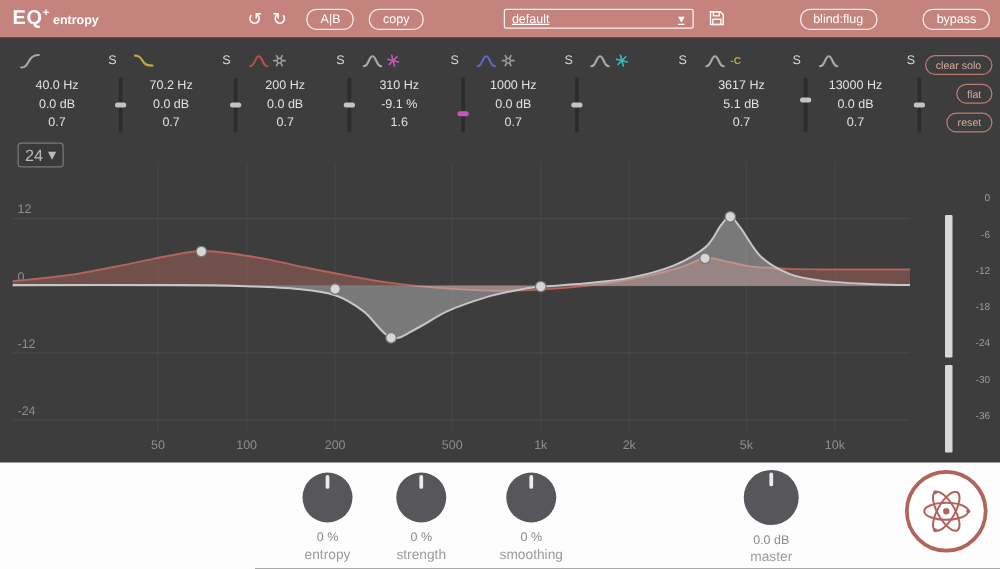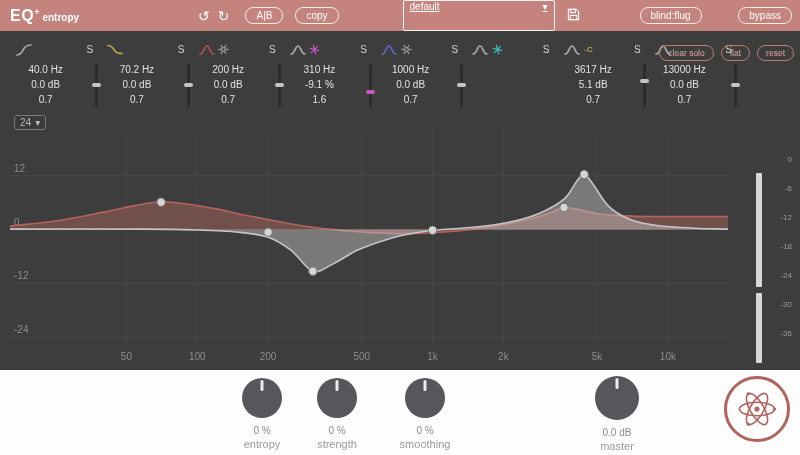--- a/index.html
+++ b/index.html
@@ -15,22 +15,22 @@
   .logo { margin-left: 10px; width: 148px; color: #fff; display: flex; align-items: baseline; }
   .logo-eq { font-size: 16px; font-weight: bold; letter-spacing: .5px; }
   .logo-plus { font-size: 9px; position: relative; top: -6px; font-weight: bold; }
   .logo-sub { font-size: 10px; font-weight: bold; margin-left: 3px; }
   .icon-btn { background: none; border: none; color: #fff; font-size: 14px; line-height: 1;
               padding: 0 4px; cursor: pointer; }
   .icon-btn.undo { margin-left: 36px; }
   .hbtn { background: none; border: 1px solid rgba(255,255,255,.85); border-radius: 8px;
           color: #fff; font-size: 10px; padding: 2px 10px; margin-left: 12px; cursor: pointer;
           white-space: nowrap; }
-  .preset { margin-left: 64px; width: 152px; height: 31px; border: 1px solid rgba(255,255,255,.9);
-            border-radius: 2px; display: flex; align-items: flex-start; justify-content: space-between;
+  .preset { margin-left: 64px; width: 152px; height: 16px; border: 1px solid rgba(255,255,255,.9);
+            border-radius: 2px; display: flex; align-items: center; justify-content: space-between;
             color: #fff; font-size: 10px; padding: 0 6px; cursor: pointer; text-decoration: underline; }
   .save-btn { margin-left: 8px; }
   .hbtn.blind { margin-left: 56px; }
   .hbtn.bypass { margin-left: auto; margin-right: 8px; }
 
   
   main { position: relative; flex: 1; background: #3d3d3d; }
   .bands { position: absolute; left: 16px; top: 10px; right: 60px;
            display: grid; grid-template-columns: repeat(8, 1fr); gap: 6px; }
   .band-head { display: flex; align-items: center; gap: 3px; height: 16px; }
@@ -39,27 +39,27 @@
   .solo { margin-left: auto; margin-right: 8px; background: none; border: none; color: #d4d4d4;
           font-size: 10px; padding: 0; cursor: pointer; }
   .band-body { display: flex; margin-top: 5px; align-items: flex-end; gap: 20px; }
   .vals { flex: 1; text-align: center; }
   .val { height: 15px; line-height: 15px; font-size: 10px; color: #e2e2e2; white-space: nowrap; cursor: ns-resize; }
   .bslider { width: 3px; height: 44px; background: #2c2c2c; border-radius: 2px; position: relative;
              margin-right: 3px; margin-top: 1px; cursor: ns-resize; }
   .handle { position: absolute; left: -3px; width: 9px; height: 4px; border-radius: 2px;
             background: #c4c4c4; transform: translateY(-50%); }
 
-  .side-buttons { position: absolute; right: 6px; top: 14px; display: flex; flex-direction: row;
+  .side-buttons { position: absolute; right: 6px; top: 14px; display: flex; flex-direction: column;
                   gap: 7px; align-items: flex-end; }
   .side-buttons button { background: none; border: 1px solid #b97c71; border-radius: 8px;
                          color: #dcaba1; font-size: 8.5px; padding: 2px 8px; cursor: pointer; white-space: nowrap; }
 
   .slope { position: absolute; left: 14px; top: 84px; border: 1px solid #7a7a7a; border-radius: 3px;
-           color: #b9b9b9; font-size: 10px; padding: 1px 5px; display: flex; gap: 4px; align-items: center;
+           color: #b9b9b9; font-size: 13px; padding: 1px 5px; display: flex; gap: 4px; align-items: center;
            cursor: pointer; background: #3a3a3a; }
 
   #eq-svg { position: absolute; left: 10px; top: 100px; width: 718px; height: 233px; }
 
   .meter { position: absolute; right: 2px; top: 118px; width: 48px; height: 242px; }
   .meter-bar { position: absolute; left: 6px; top: 24px; width: 6px; height: 190px; }
   .seg { position: absolute; left: 0; width: 6px; background: #d8d8d8; border-radius: 1px; display: block; }
   .seg.s1 { top: 0; height: 114px; }
   .seg.s2 { top: 120px; height: 70px; }
   .mlabels span { position: absolute; right: 6px; font-size: 8px; color: #9c9c9c; }

